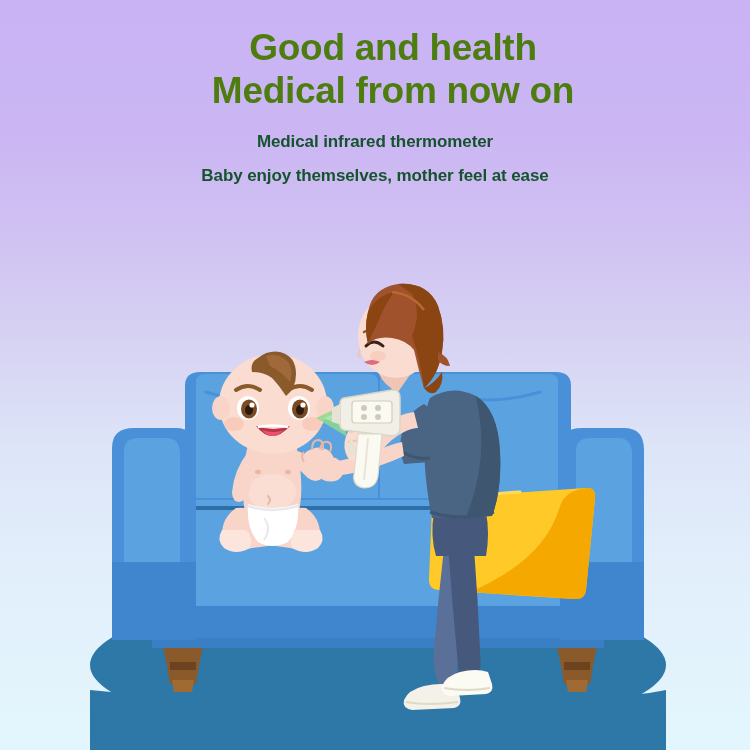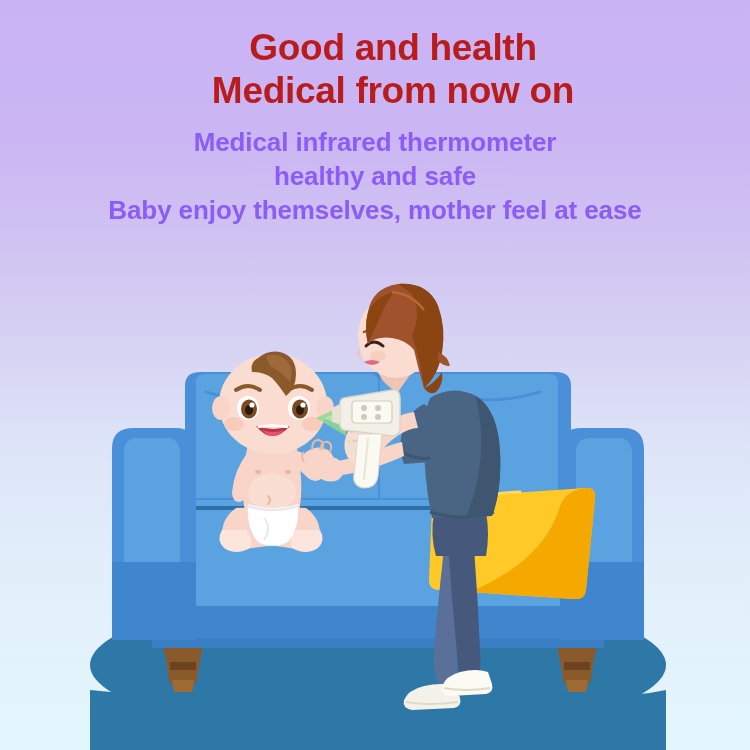--- a/index.html
+++ b/index.html
@@ -16,25 +16,25 @@
       #e3f6fd 100%);
     position:relative;
   }
 
   
   #text-block {
     position:absolute; top:0; left:0; width:750px;
     text-align:center; padding-top:26px; z-index:40;
   }
   .headline {
-    color:#b91c1c; font-weight:bold; font-size:37px;
+    color:#4d7c0f; font-weight:bold; font-size:37px;
     line-height:43px; letter-spacing:-0.3px;padding-left:36px;
   }
   .subline {
-    color:#8b5cf6; font-weight:bold; font-size:26px;
+    color:#14532d; font-weight:bold; font-size:17px;
     line-height:34px; letter-spacing:-0.1px;
   }
   #sub-wrap { margin-top:13px; }
 
   
   #scene { position:absolute; inset:0; z-index:10; }
   #scene svg { display:block; width:750px; height:750px; }
 </style>
 </head>
 <body>
@@ -257,17 +257,16 @@
 
 <div id="text-block">
 
   <div>
     <div class="headline">Good and health</div>
     <div class="headline">Medical from now on</div>
   </div>
 
   <div id="sub-wrap">
     <div class="subline">Medical infrared thermometer</div>
-    <div class="subline">healthy and safe</div>
     <div class="subline">Baby enjoy themselves, mother feel at ease</div>
   </div>
 
 </div>
 
 </body></html>

